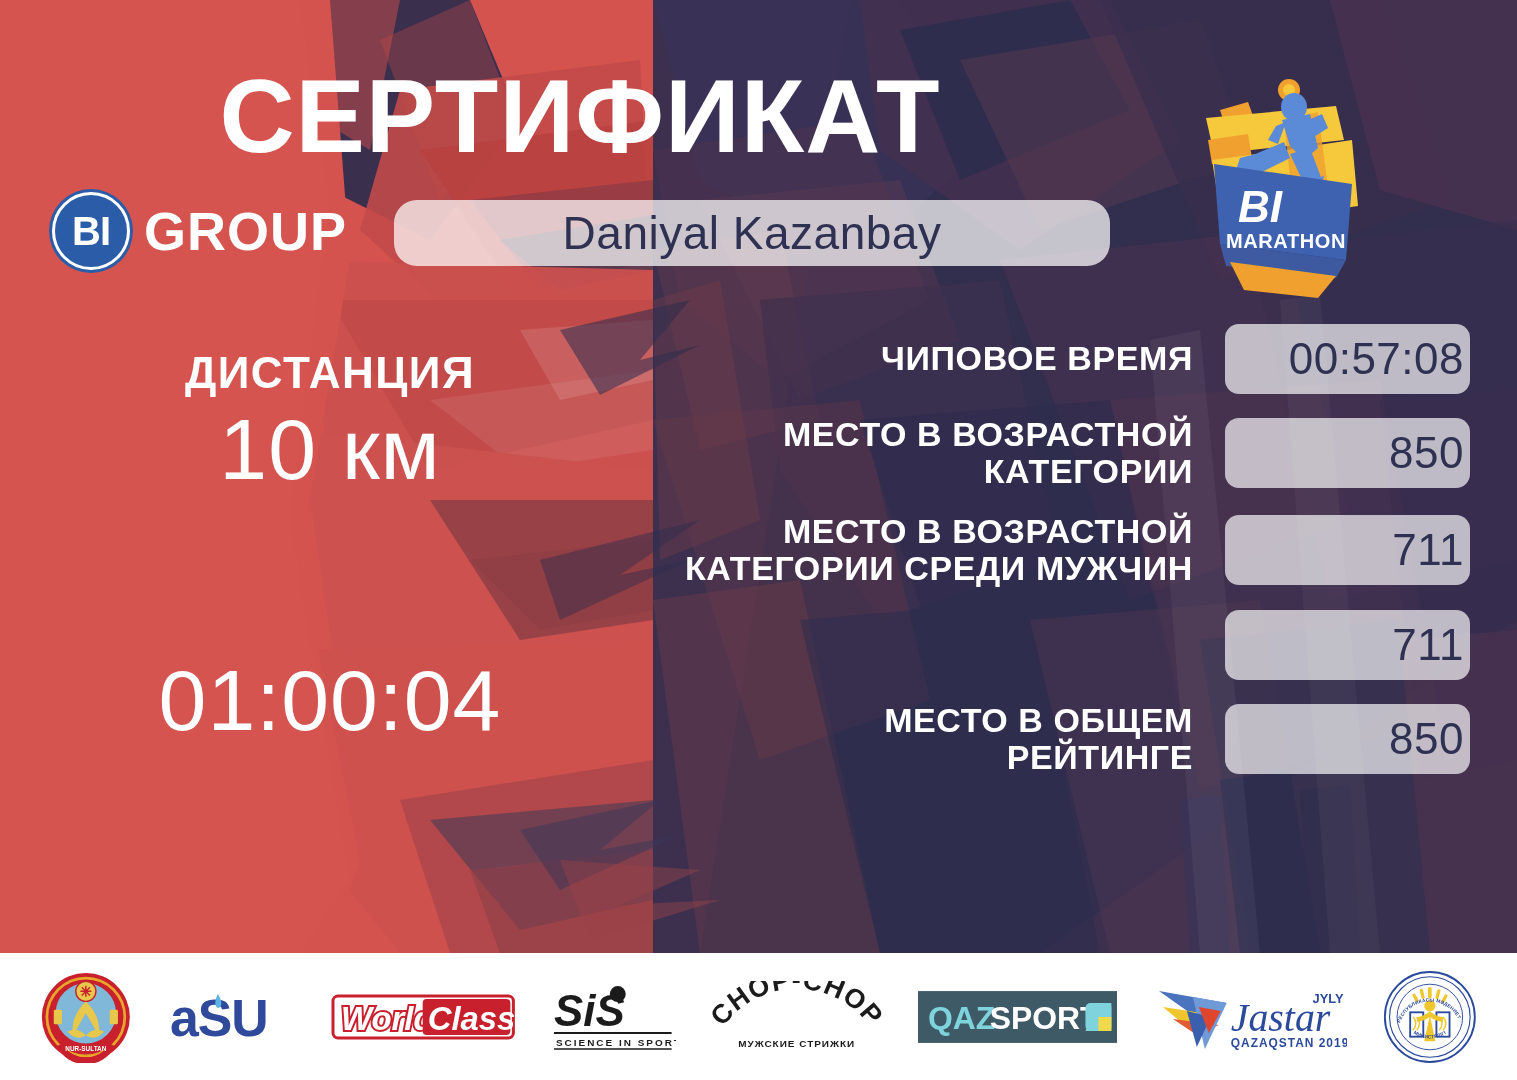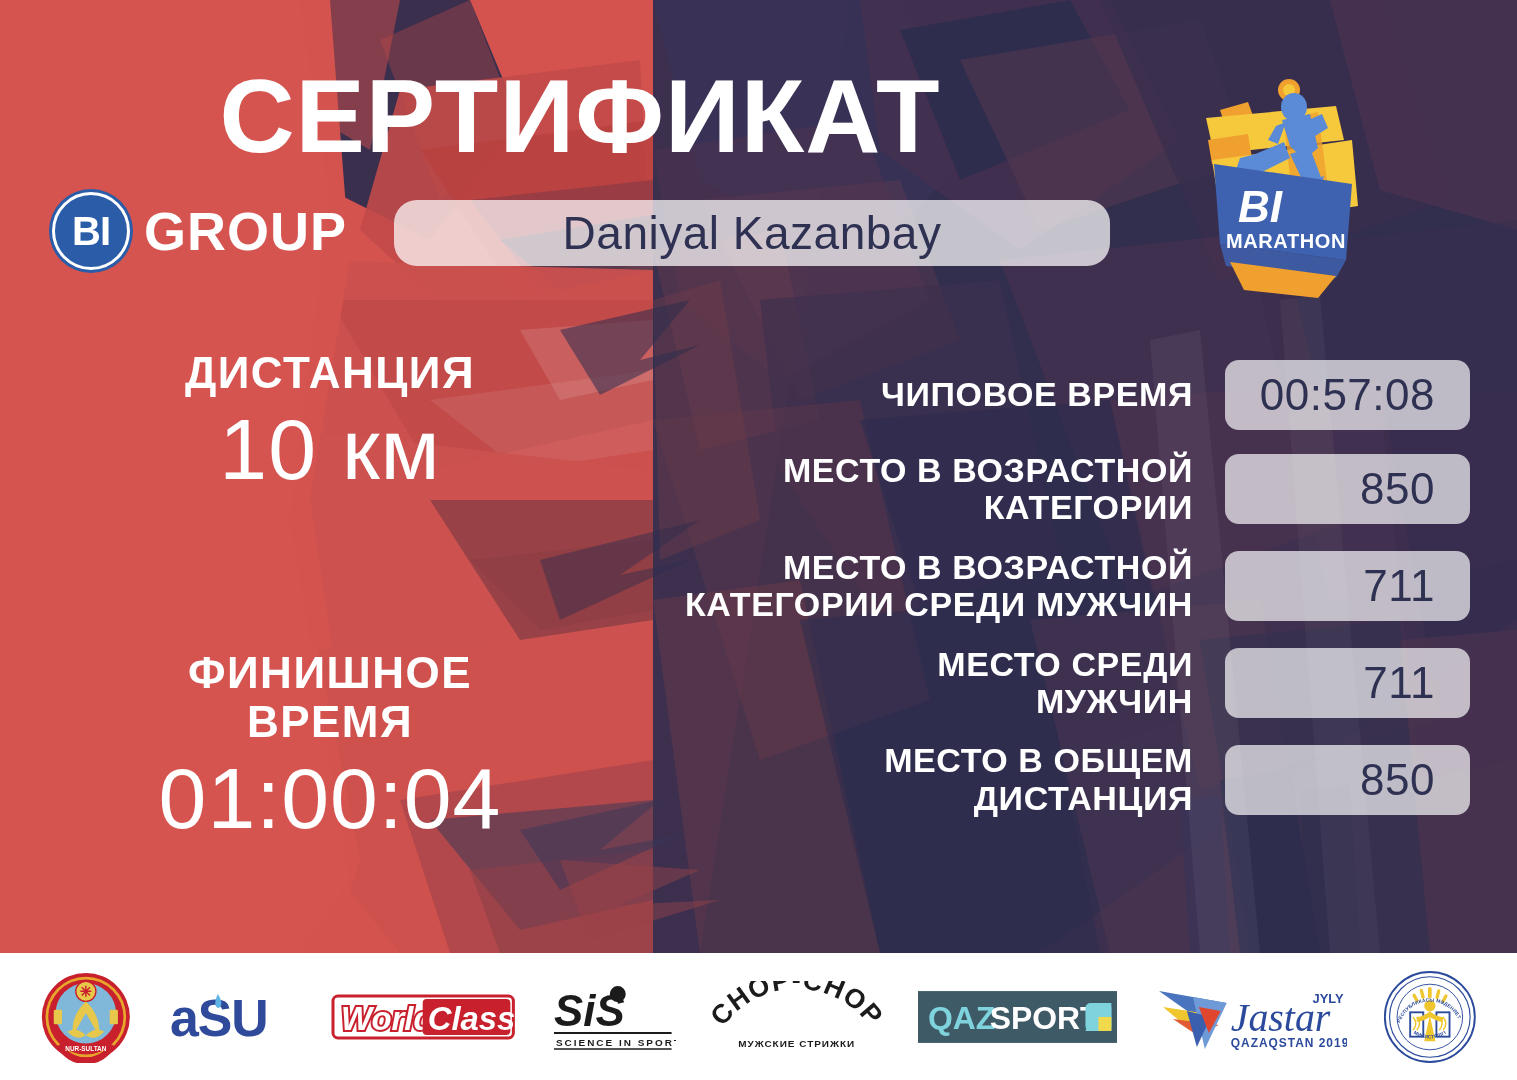--- a/index.html
+++ b/index.html
@@ -119,21 +119,21 @@
   .lblock .val {
     font-size:86px; font-weight:normal;
     letter-spacing:1px; line-height:1.12;
     margin-top:4px;
   }
   .left-gap { height:150px; }
 
   
   .stats {
     position:absolute;
-    left:600px; top:360px;
+    left:600px; top:324px;
     width:870px;
   }
   .srow {
     display:flex;
     align-items:center;
     justify-content:flex-end;
     margin-bottom:22px;
   }
   .srow .slabel {
     flex:1 1 auto;
@@ -145,21 +145,21 @@
     line-height:1.1;
     padding-right:32px;
     white-space:pre-line;
   }
   .srow .spill {
     flex:0 0 245px;
     width:245px; height:70px;
     border-radius:14px;
     background:rgba(255,255,255,0.68);
     display:flex; align-items:center; justify-content:flex-end;
-    padding-right:35px;
+    padding-right:6px;
   }
   .srow .spill .sval {
     color:#2e3152;
     font-size:44px;
     font-weight:400;
     letter-spacing:0.5px;
     line-height:1;
   }
 
   
@@ -342,22 +342,20 @@
     </svg>
   </div>
 
   <div class="left-col">
     <div class="lblock">
       <div class="lab">ДИСТАНЦИЯ</div>
       <div class="val">10 км</div>
     </div>
     <div class="left-gap"></div>
     <div class="lblock">
-      <div class="lab" style="white-space:pre-line;">ФИНИШНОЕ
-ВРЕМЯ</div>
       <div class="val">01:00:04</div>
     </div>
   </div>
 
   <div class="stats">
 
     <div class="srow">
       <div class="slabel">ЧИПОВОЕ ВРЕМЯ</div>
       <div class="spill">
         <div class="sval">00:57:08</div>
@@ -374,30 +372,28 @@
 
     <div class="srow">
       <div class="slabel">МЕСТО В ВОЗРАСТНОЙ
 КАТЕГОРИИ СРЕДИ МУЖЧИН</div>
       <div class="spill">
         <div class="sval">711</div>
       </div>
     </div>
 
     <div class="srow">
-      <div class="slabel">МЕСТО СРЕДИ
-МУЖЧИН</div>
       <div class="spill">
         <div class="sval">711</div>
       </div>
     </div>
 
     <div class="srow">
       <div class="slabel">МЕСТО В ОБЩЕМ
-ДИСТАНЦИЯ</div>
+РЕЙТИНГЕ</div>
       <div class="spill">
         <div class="sval">850</div>
       </div>
     </div>
 
   </div>
 
   <div class="footer">
 
     <div class="sponsor sp-nursultan">

